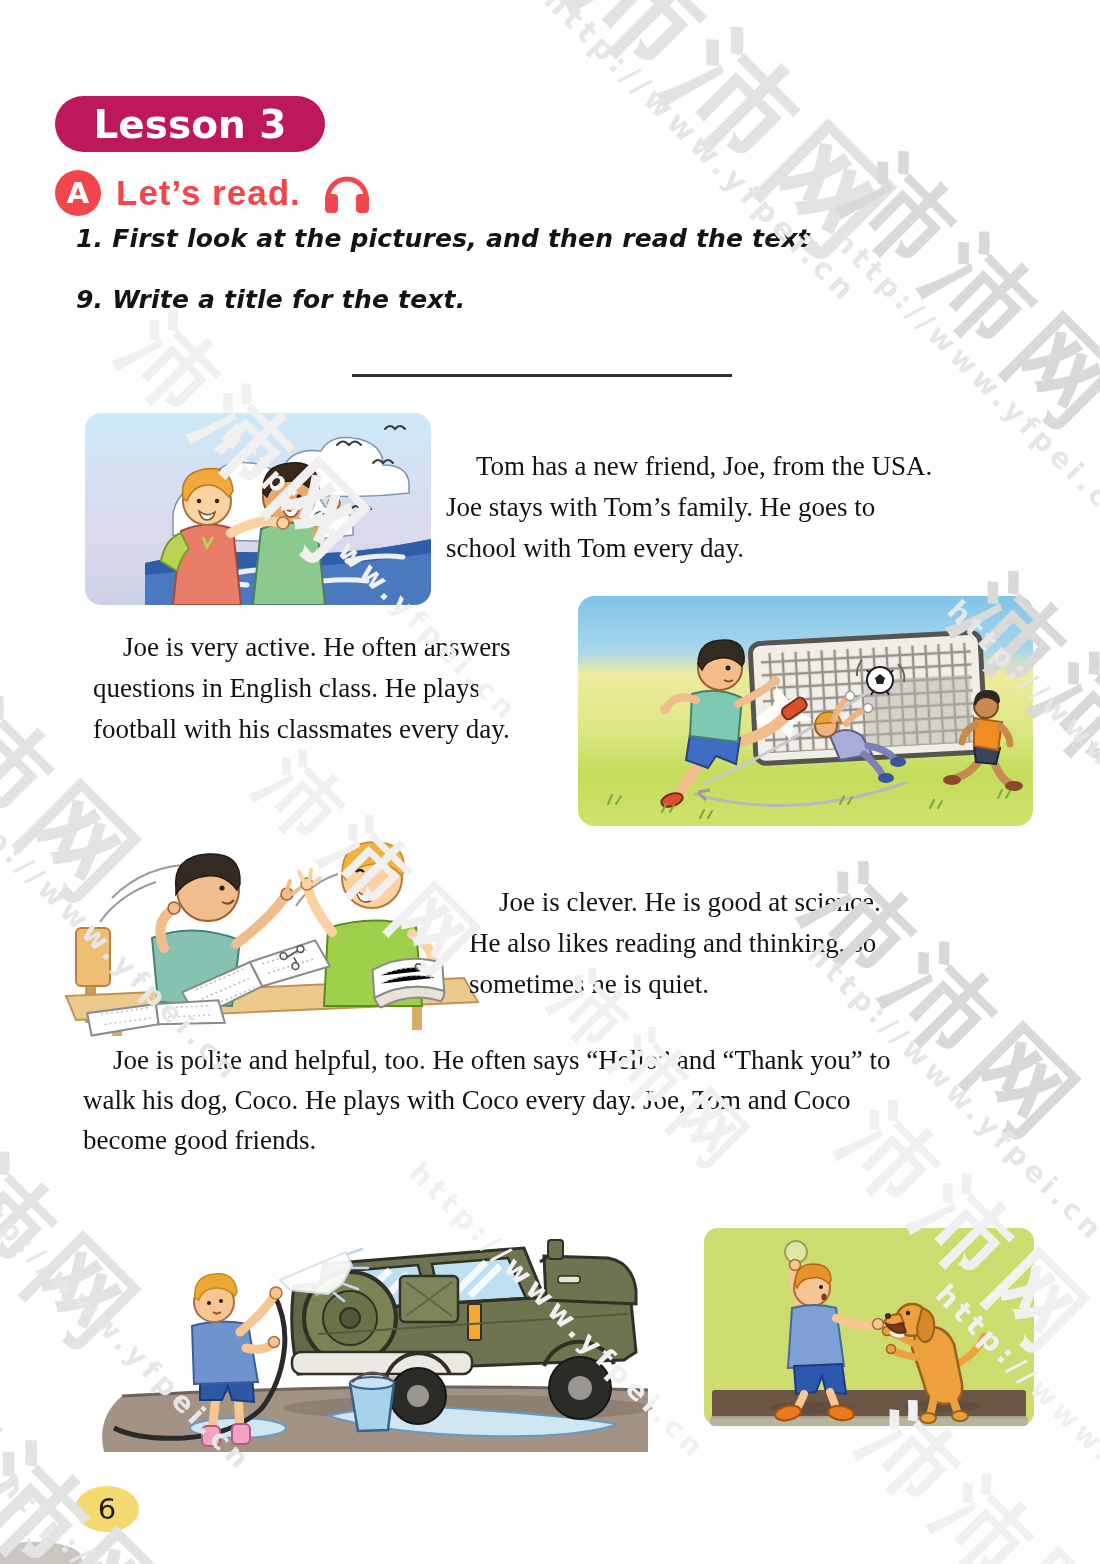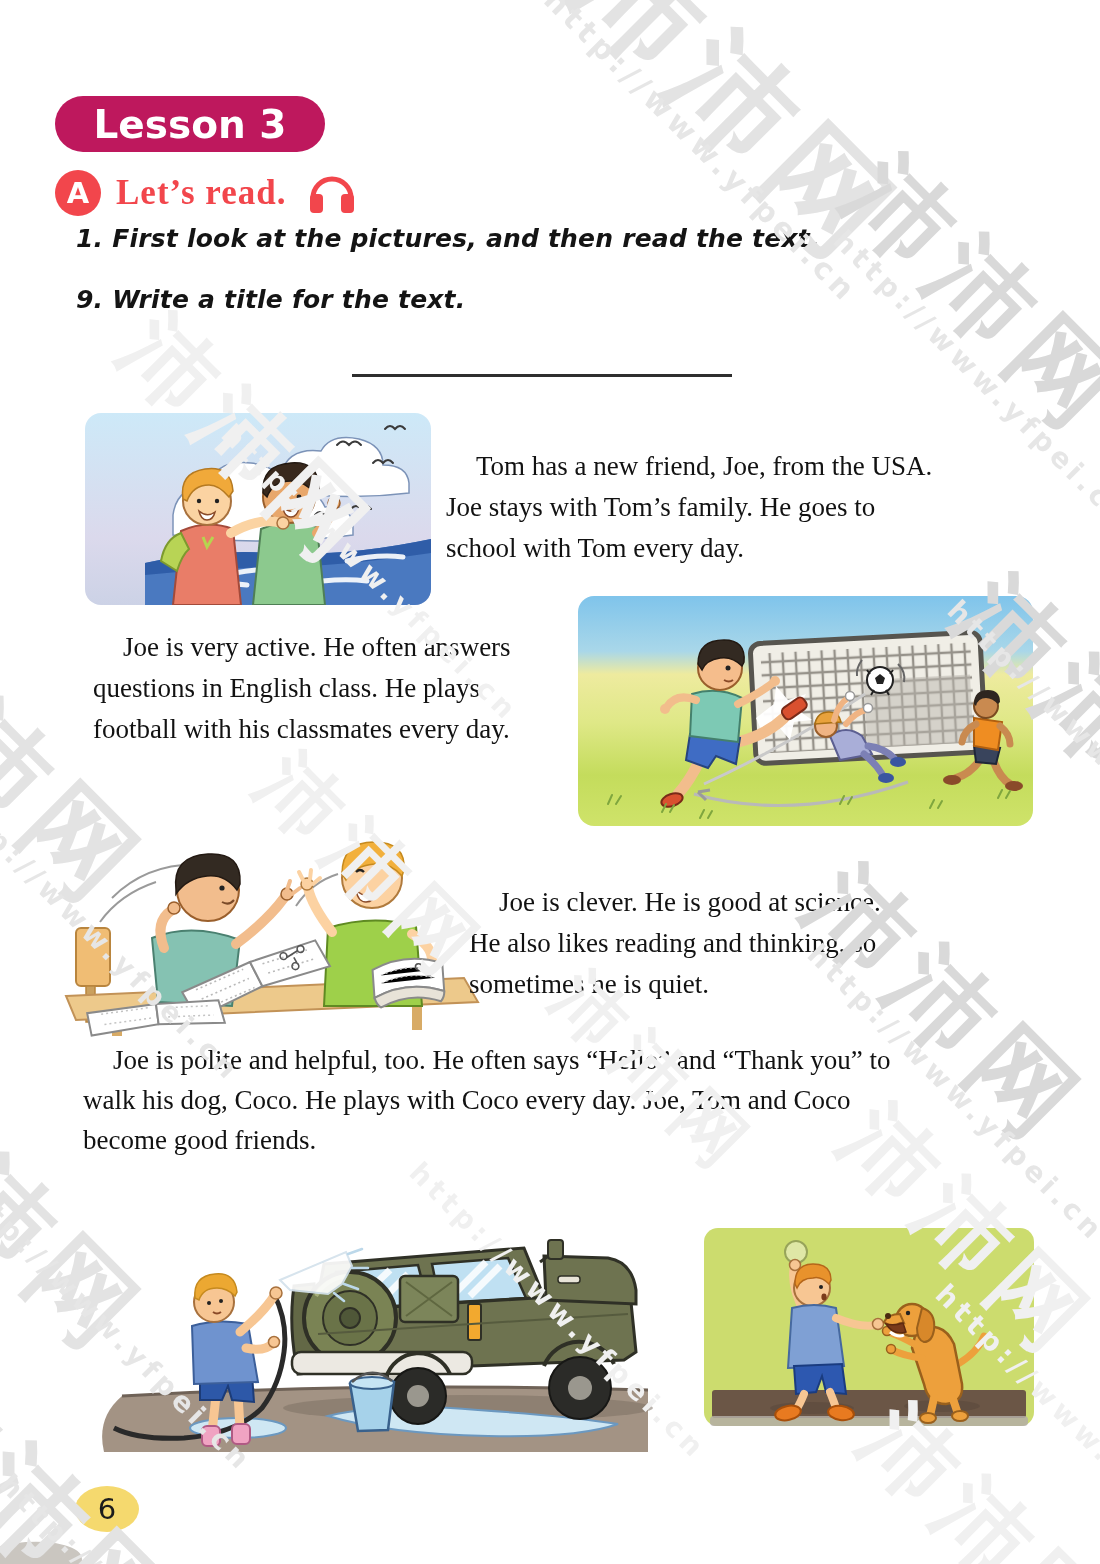--- a/index.html
+++ b/index.html
@@ -12,21 +12,21 @@
   .wm-cn{font-weight:800;letter-spacing:14px;color:#e3e3e3;}
   .wm-url{font-weight:600;letter-spacing:5px;color:#e6e6e6;}
   .wm.dark{color:#d9d9d9;} .wm.light{color:#f0f0f0;}
   
   .lesson-badge{position:absolute;left:55px;top:96px;width:270px;height:56px;background:#be185d;
       border-radius:30px;display:flex;align-items:center;justify-content:center;color:#fff;
       font-family:"DejaVu Sans",sans-serif;font-weight:bold;font-size:39px;z-index:2;}
   .section-row{position:absolute;left:55px;top:166px;display:flex;align-items:center;gap:15px;z-index:2;}
   .a-circle{width:46px;height:46px;border-radius:50%;background:#f2464c;color:#fff;display:flex;
       align-items:center;justify-content:center;font-family:"DejaVu Sans",sans-serif;font-weight:bold;font-size:29px;}
-  .section-title{color:#f2464c;font-family:Liberation Serif, serif;font-weight:bold;font-size:35px;letter-spacing:1px;}
+  .section-title{color:#f2464c;font-family:Liberation Sans, sans-serif;font-weight:bold;font-size:35px;letter-spacing:1px;}
   .hp-icon{margin-left:4px;margin-top:4px;}
   
   .inst{position:absolute;left:76px;font-family:"DejaVu Sans",sans-serif;font-style:italic;font-weight:bold;
       font-size:25px;color:#141414;z-index:2;letter-spacing:0.2px;}
   .inst1{top:224px;} .inst2{top:285px;}
   
   .title-line{position:absolute;left:352px;top:374px;width:380px;height:0;border-bottom:3px solid #2e2e2e;z-index:2;}
   
   .para{position:absolute;font-size:27px;line-height:41px;z-index:2;color:#121212;}
   .pl{white-space:nowrap;}

